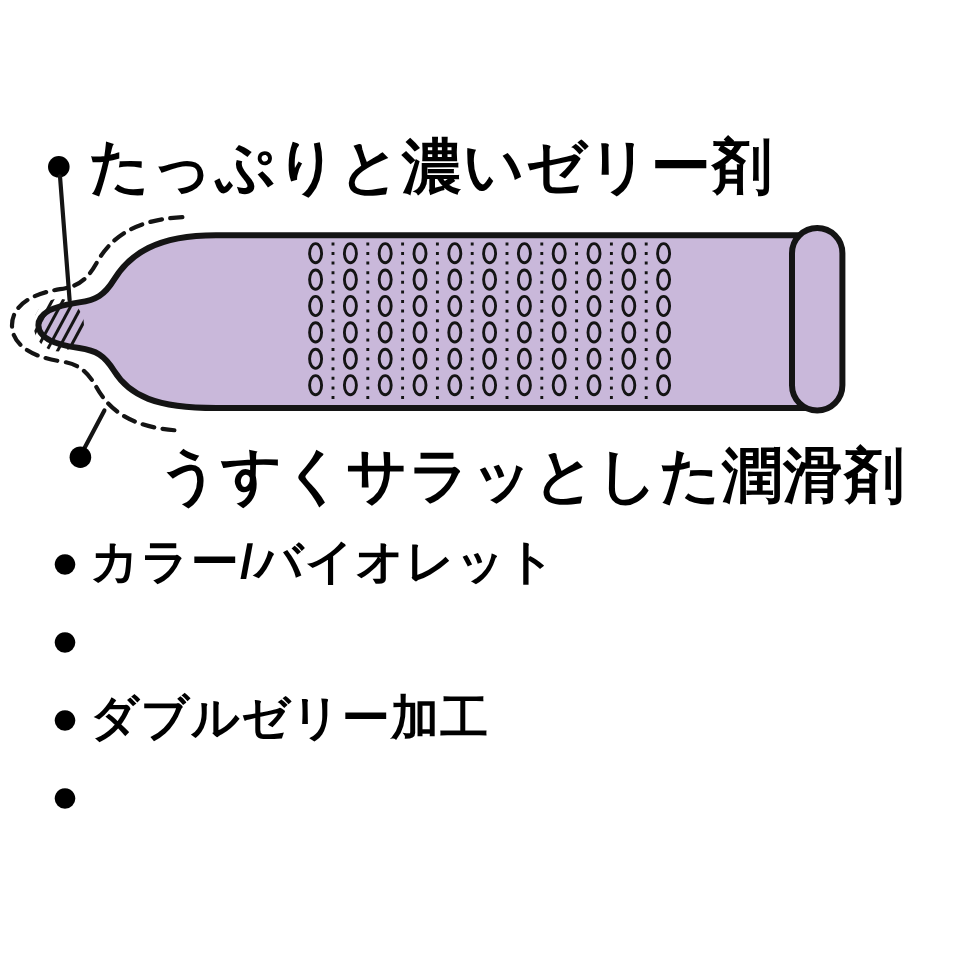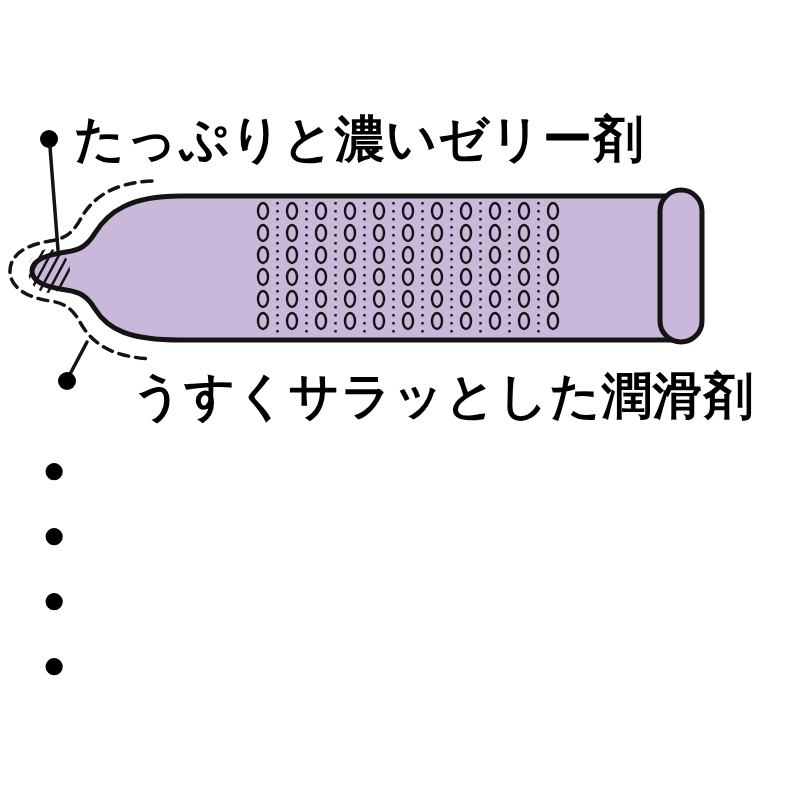--- a/index.html
+++ b/index.html
@@ -159,25 +159,27 @@
     <circle cx="67" cy="381" r="9" fill="#000"></circle>
   </svg>
 
   <div class="label label-top">たっぷりと濃いゼリー剤</div>
 
   <div class="label label-bottom">うすくサラッとした潤滑剤</div>
 
   <div class="features">
     <div class="feature-item">
       <span class="bullet">●</span>
+      <span>カラー/バイオレット</span>
     </div>
     <div class="feature-item">
       <span class="bullet">●</span>
     </div>
     <div class="feature-item">
       <span class="bullet">●</span>
+      <span>ダブルゼリー加工</span>
     </div>
     <div class="feature-item">
       <span class="bullet">●</span>
     </div>
   </div>
 
 </div>
 
 </body></html>

